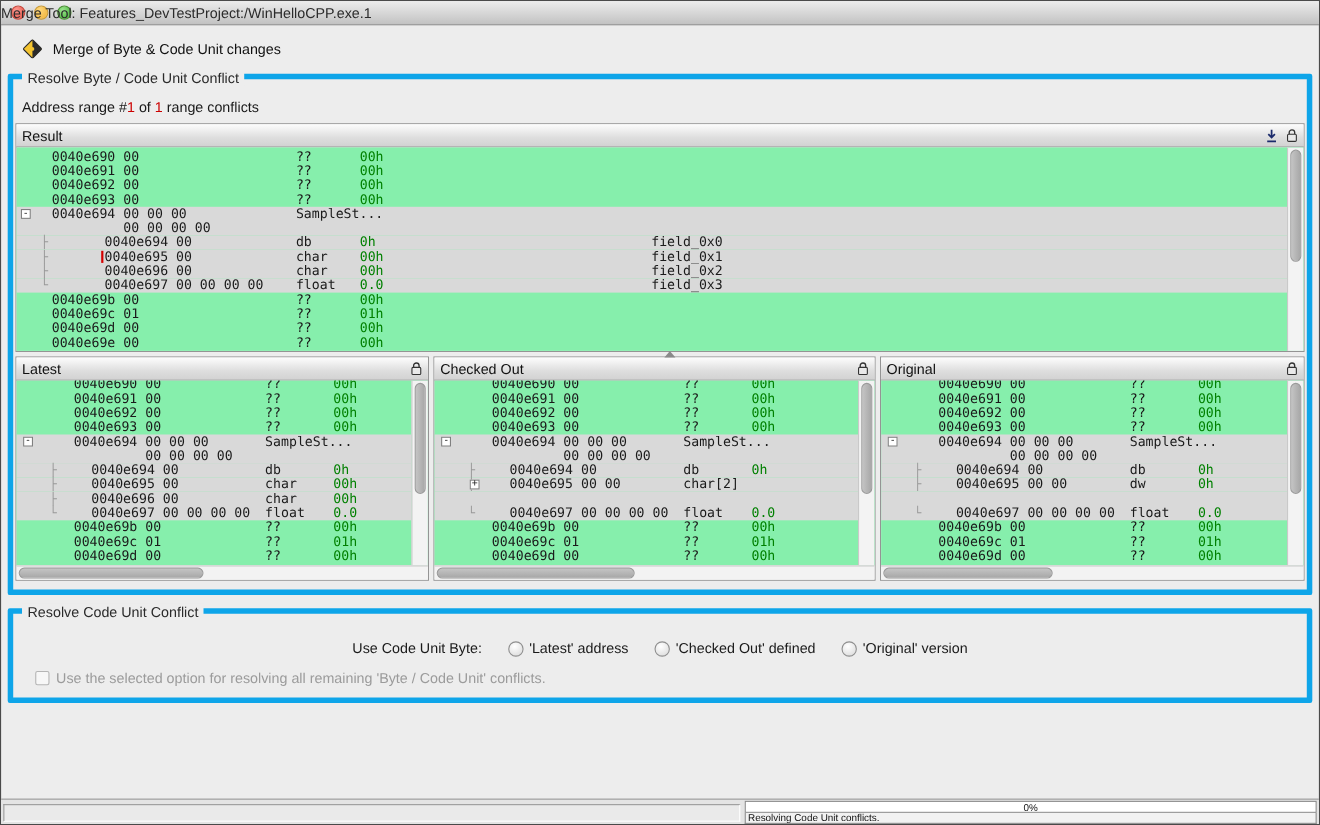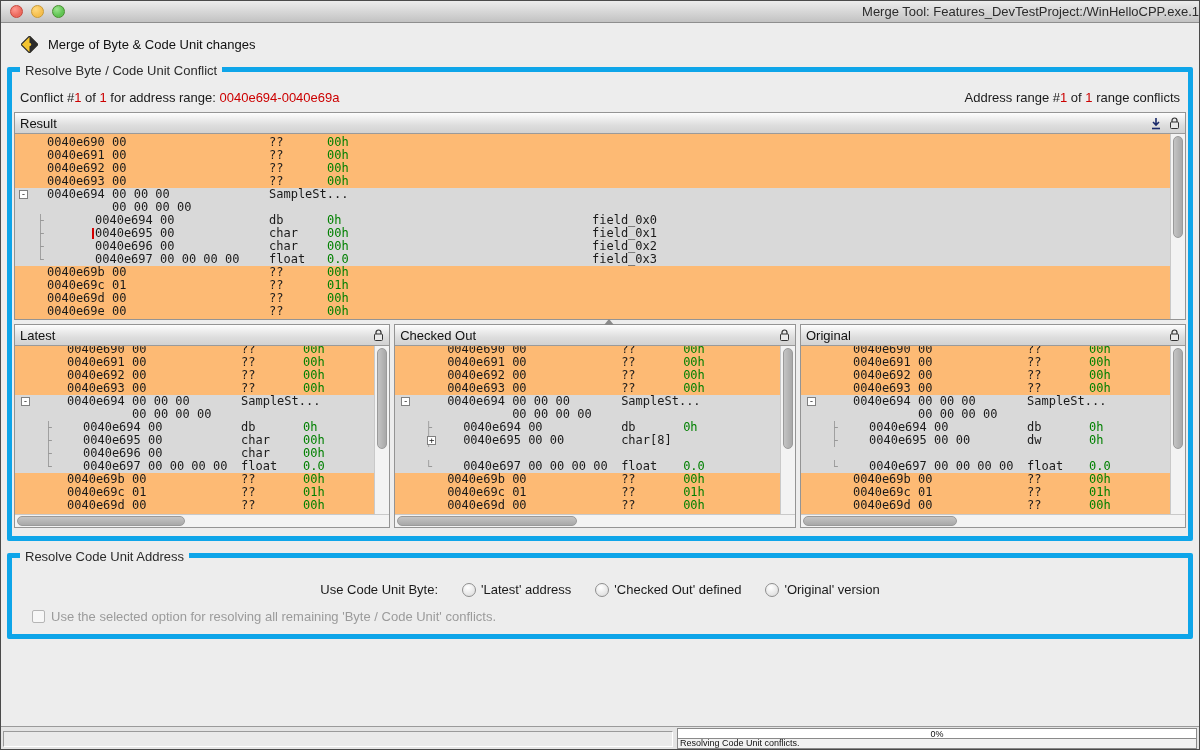--- a/index.html
+++ b/index.html
@@ -6,40 +6,40 @@
   html,body { width:1200px; height:750px; background:#ededed; font-family:"Liberation Sans",sans-serif; }
   .window { position:relative; width:1200px; height:750px; background:#ededed; border:1px solid #4a4a4a; overflow:hidden; }
 
   
   .titlebar { position:relative; height:22px; background:linear-gradient(#ececec,#cfcfcf 70%,#c2c2c2); border-bottom:1px solid #8e8e8e; }
   .tb-btns { position:absolute; left:9px; top:4px; display:flex; gap:8px; }
   .tb-btn { width:13px; height:13px; border-radius:50%; }
   .tb-close { background:radial-gradient(circle at 35% 30%, #ff9a92, #ec6a5e 60%); border:1px solid #c8473c; }
   .tb-min   { background:radial-gradient(circle at 35% 30%, #ffd97e, #f5bf4f 60%); border:1px solid #c99a33; }
   .tb-zoom  { background:radial-gradient(circle at 35% 30%, #9de58f, #61c454 60%); border:1px solid #47902f; }
-  .tb-title { position:absolute; left:0; right:0; top:3px; text-align:right; font-size:13px; color:#2b2b2b; }
+  .tb-title { position:absolute; left:0; right:0; top:3px; text-align:left; font-size:13px; color:#2b2b2b; }
 
   
   .app-header { display:flex; align-items:center; gap:10px; margin:10px 0 0 20px; height:22px; font-size:13px; color:#111; }
 
   
   .groupbox { position:relative; margin:12px 6px 0 6px; border:5px solid #0ea5e9; border-radius:2px; }
   .gb-title { position:absolute; top:-9px; left:8px; background:#ededed; padding:0 5px; font-size:13px; color:#2b2b2b; }
   .gb1 { padding:18px 2px 8px 2px; }
   .gb2 { padding:16px 8px 10px 8px; }
 
   .conflict-line { display:flex; justify-content:space-between; padding:0 6px 7px 6px; font-size:13px; color:#1a1a1a; white-space:pre; }
   .red { color:#cc0000; }
 
   
   .panel { border:1px solid #949494; background:#fff; display:flex; flex-direction:column; }
   .phdr { height:21px; flex:0 0 21px; background:linear-gradient(#fdfdfd,#dedede 60%,#d2d2d2); border-bottom:1px solid #9a9a9a; display:flex; align-items:center; padding:0 5px; font-size:13px; color:#111; }
   .phdr .ptitle { flex:1; }
   .phdr .picon { margin-left:7px; display:flex; align-items:center; }
-  .panel-body { position:relative; flex:1; background:#fdba74; overflow:hidden; }
+  .panel-body { position:relative; flex:1; background:#86efac; overflow:hidden; }
   .listing-body { position:absolute; left:0; top:0; right:15px; bottom:0; overflow:hidden; padding-top:2px; }
   .vscroll { position:absolute; top:0; right:0; bottom:0; width:15px; background:#f3f3f3; border-left:1px solid #c9c9c9; }
   .vthumb { position:absolute; left:2px; right:2px; border-radius:6px; background:linear-gradient(90deg,#c4c4c4,#a8a8a8); border:1px solid #9a9a9a; }
   .hscroll { position:relative; height:13px; flex:0 0 13px; background:#f3f3f3; border-top:1px solid #c9c9c9; }
   .hthumb { position:absolute; top:1px; bottom:1px; left:2px; border-radius:6px; background:linear-gradient(#c4c4c4,#a8a8a8); border:1px solid #9a9a9a; }
 
   .result-panel { height:208px; margin:0; }
   .panels-row { display:flex; gap:4px; margin-top:4px; }
   .panels-row .panel { height:204px; }
   .p-latest { width:380px; } .p-checked { width:406px; } .p-original { width:390px; }
@@ -98,21 +98,20 @@
         <circle cx="8" cy="8" r="1.6" fill="#f4c430"></circle>
       </svg>
     </span>
     <span>Merge of Byte &amp; Code Unit changes</span>
   </div>
 
   <div class="groupbox gb1">
     <span class="gb-title">Resolve Byte / Code Unit Conflict</span>
 
     <div class="conflict-line">
-      <span><span>Conflict #</span><span class="red">1</span><span> of </span><span class="red">1</span><span> for address range: </span><span class="red">0040e694-0040e69a</span></span>
       <span><span>Address range #</span><span class="red">1</span><span> of </span><span class="red">1</span><span> range conflicts</span></span>
     </div>
 
     <div class="panel result-panel">
       <div class="phdr">
         <span class="ptitle">Result</span>
         <span class="picon">
           <svg width="12" height="13" viewBox="0 0 12 13">
               <path d="M6 1v6.5M3 5l3 3 3-3" stroke="#1a2a6b" stroke-width="1.6" fill="none"></path>
               <path d="M2 11.5h8" stroke="#1a2a6b" stroke-width="1.6"></path>
@@ -342,21 +341,21 @@
               <div class="lrow hl">
                 <span class="conn" style="left: 30px;">├</span>
                 <span class="lc addr" style="left: 68px;">0040e694 00</span>
                 <span class="lc mn" style="left: 226px;">db</span>
                 <span class="lc val" style="left: 288px;">0h</span>
               </div>
               <div class="lrow hl">
                 <span class="conn" style="left: 30px;">├</span>
                 <span class="toggle" style="left: 32px;">+</span>
                 <span class="lc addr" style="left: 68px;">0040e695 00 00</span>
-                <span class="lc mn" style="left: 226px;">char[8]</span>
+                <span class="lc mn" style="left: 226px;">char[2]</span>
               </div>
               <div class="lrow hl"></div>
               <div class="lrow hl">
                 <span class="conn" style="left: 30px;">└</span>
                 <span class="lc addr" style="left: 68px;">0040e697 00 00 00 00</span>
                 <span class="lc mn" style="left: 226px;">float</span>
                 <span class="lc val" style="left: 288px;">0.0</span>
               </div>
               <div class="lrow">
                 <span class="lc addr" style="left: 52px;">0040e69b 00</span>
@@ -461,21 +460,21 @@
             </div>
         </div>
         <div class="hscroll">
             <div class="hthumb" style="width:40%;"></div>
           </div>
       </div>
     </div>
   </div>
 
   <div class="groupbox gb2">
-    <span class="gb-title">Resolve Code Unit Address</span>
+    <span class="gb-title">Resolve Code Unit Conflict</span>
     <div class="radio-row">
       <span>Use Code Unit Byte:</span>
       <span class="radio-item">
           <span class="radio"></span>
           <span>'Latest' address</span>
         </span>
       <span class="radio-item">
           <span class="radio"></span>
           <span>'Checked Out' defined</span>
         </span>

